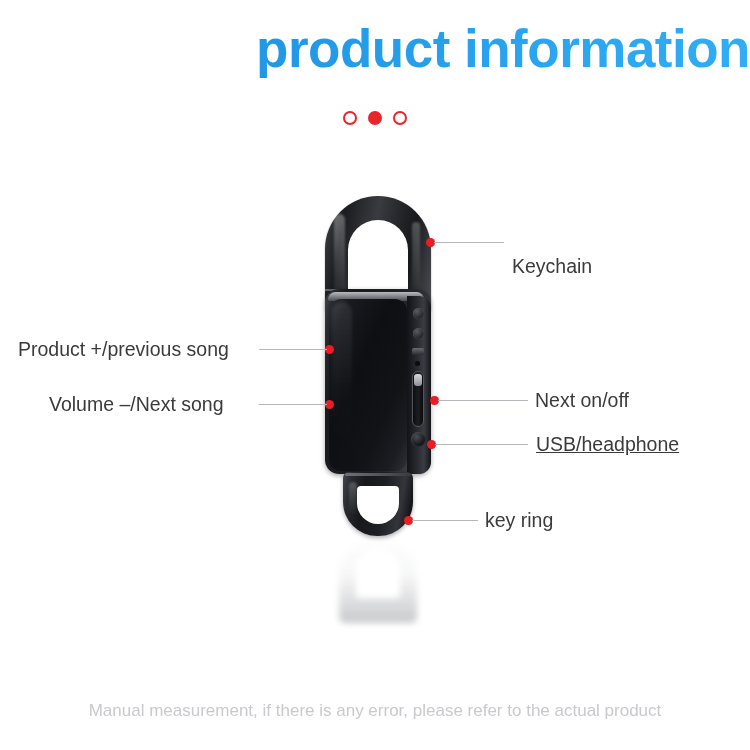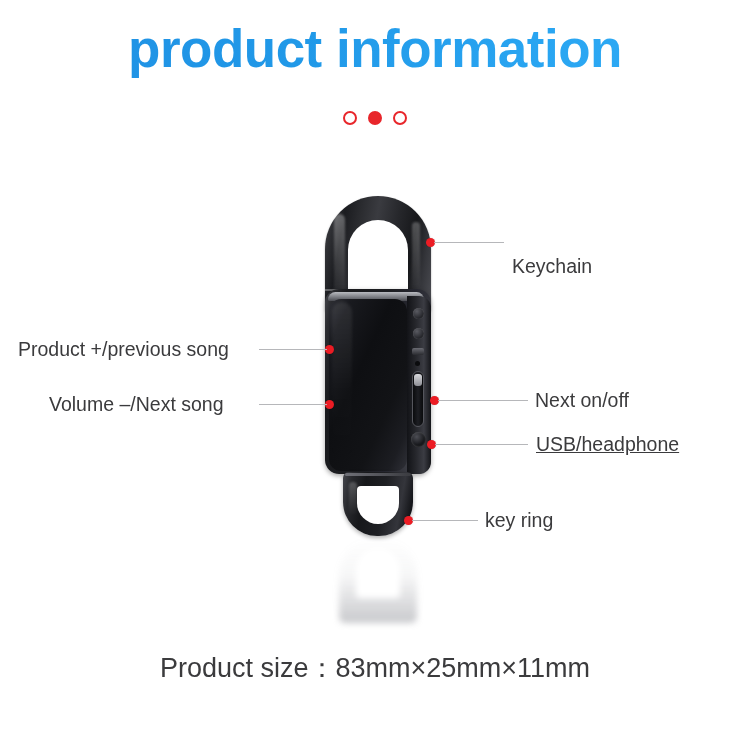--- a/index.html
+++ b/index.html
@@ -14,21 +14,21 @@
     position: relative;
     width: 750px; height: 750px;
     background: #ffffff;
   }
 
   
   #title {
     position: absolute;
     left: 0; top: 16px;
     width: 750px;
-    text-align: center;
+    text-align: right;
     font-size: 53px;
     font-weight: bold;
     letter-spacing: -0.5px;
     line-height: 66px;
     background: linear-gradient(90deg, #1f8fe3 0%, #2199e8 40%, #2aa6f2 75%, #31adf7 100%);
     -webkit-background-clip: text;
     background-clip: text;
     color: transparent;
     -webkit-text-fill-color: transparent;
     white-space: nowrap;
@@ -369,17 +369,15 @@
     <div class="leader" style="left:435px; top:444px; width:93px;"></div>
     <div class="lbl" style="left:536px; top:433px;text-decoration:underline;">USB/headphone</div>
   </div>
 
   <div class="callout">
     <div class="pin" style="left:404px; top:516px;"></div>
     <div class="leader" style="left:412px; top:520px; width:66px;"></div>
     <div class="lbl" style="left:485px; top:509px;text-align:center;">key ring</div>
   </div>
 
-  <div id="size-line">
-    <span>Product size：</span><span>83mm×25mm×11mm</span>
-  </div>
+  <div id="disclaimer">Manual measurement, if there is any error, please refer to the actual product</div>
 
 </div>
 
 </body></html>

